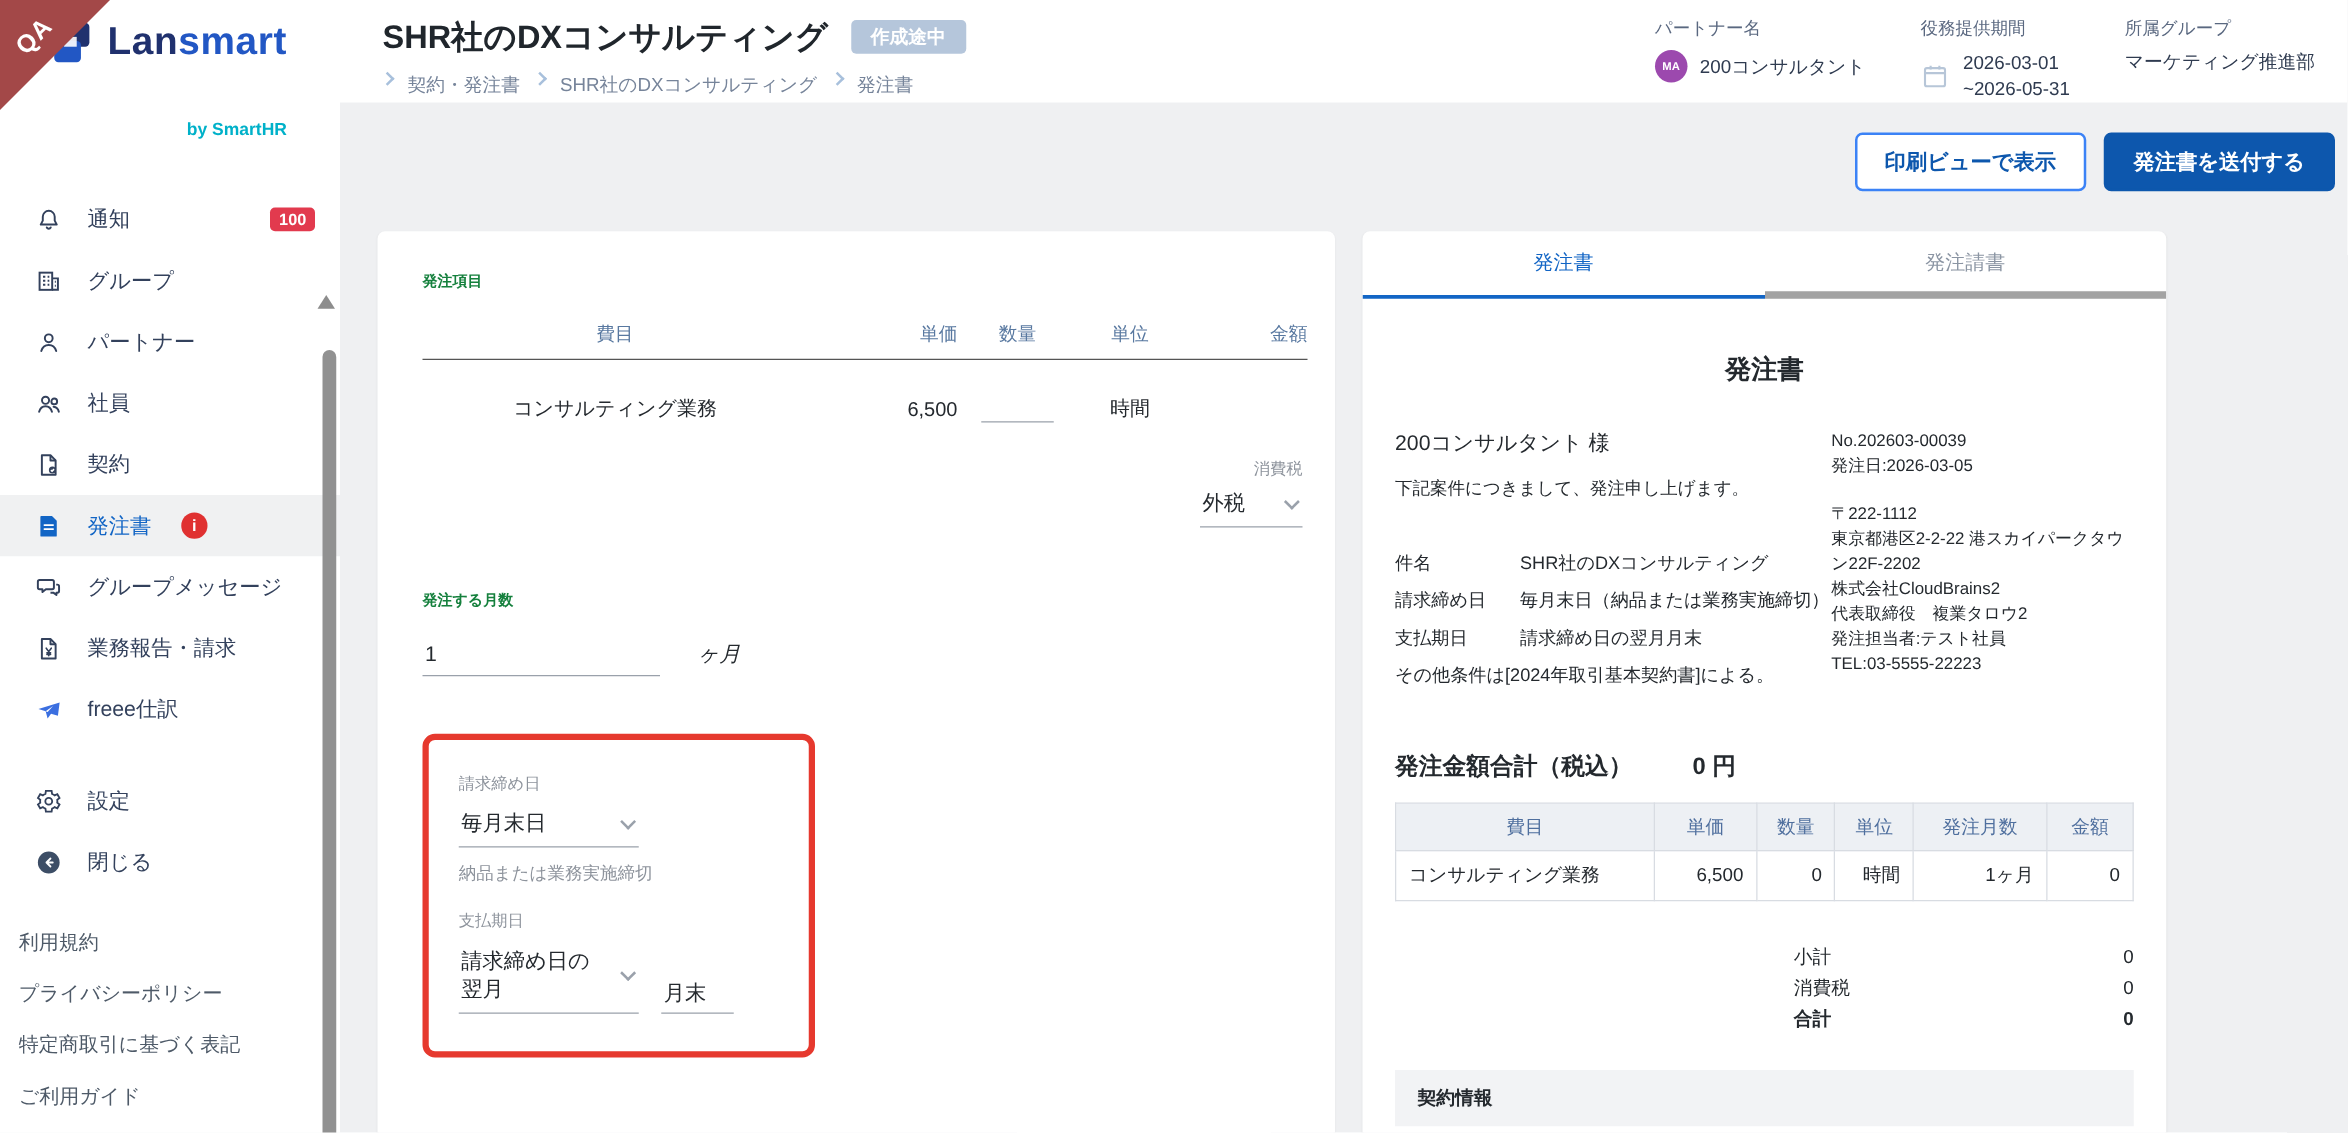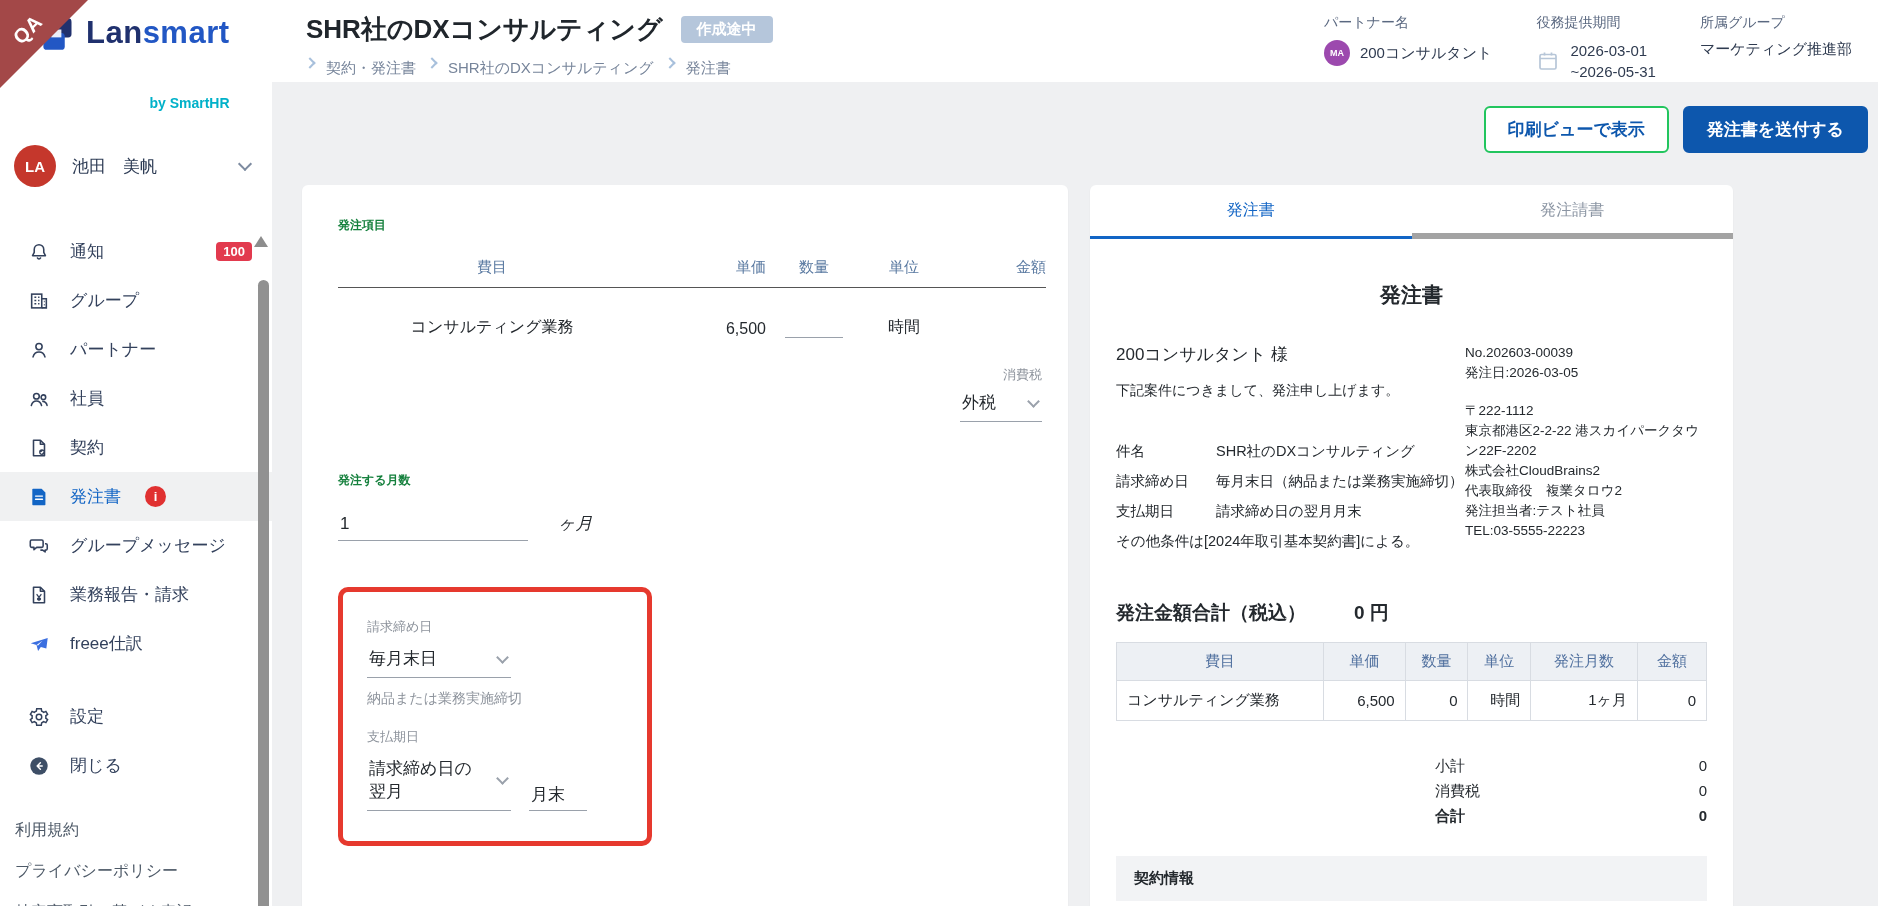--- a/index.html
+++ b/index.html
@@ -62,21 +62,21 @@
   .info-value { font-size:15px; color:#2f3b50; display:flex; align-items:center; gap:10px; }
   .mini-avatar { width:26px; height:26px; border-radius:50%; background:#9c49ae; color:#fff;
     font-size:9px; font-weight:bold; display:flex; align-items:center; justify-content:center; }
   .cal-icon svg { width:24px; height:24px; display:block; }
   .period-lines div { line-height:21px; }
 
   .content { padding:24px 8px 0 30px; }
   .actions-row { display:flex; justify-content:flex-end; gap:14px; padding-right:2px; }
   .btn { height:47px; padding:0 22px; border-radius:6px; font-size:17px; font-weight:bold;
     font-family:inherit; cursor:pointer; }
-  .btn-outline { background:#fff; border:2px solid #22c55e; color:#0d57ad; }
+  .btn-outline { background:#fff; border:2px solid #3b82f6; color:#0d57ad; }
   .btn-primary { background:#0d57ad; border:2px solid #0d57ad; color:#fff; }
   .columns { display:flex; gap:22px; margin-top:32px; align-items:flex-start; }
   .card { background:#fff; border-radius:6px; box-shadow:0 1px 2px rgba(0,0,0,.05); }
 
   
   .form-card { width:766px; min-height:780px; padding:32px 22px 40px 36px; }
   .sec-title { font-size:12px; font-weight:bold; color:#15803d; }
   .items-table { margin-top:24px; }
   .it-head, .it-row { display:flex; align-items:flex-end; }
   .it-head { color:#5878a0; font-size:15px; padding-bottom:10px; border-bottom:1px solid #555; }
@@ -153,25 +153,20 @@
           <rect x="3" y="15" width="19" height="15" rx="3" fill="#2257c4"></rect>
           <rect x="10" y="12" width="9" height="7" fill="#fff" opacity="0.9"></rect>
         </svg>
       </span>
       <div class="logo-text">
         <div class="logo-name"><span class="lan">Lan</span><span class="smart">smart</span></div>
         <div class="logo-by">by SmartHR</div>
       </div>
     </div>
 
-    <div class="user-row">
-      <span class="user-avatar">LA</span>
-      <span class="user-name">池田　美帆</span>
-      <span class="chev-down"></span>
-    </div>
 
     <nav class="nav">
       <div class="nav-item">
         <span class="nav-icon">
           <svg viewBox="0 0 24 24" fill="none" stroke="currentColor" stroke-width="1.7" stroke-linecap="round" stroke-linejoin="round">
               <path d="M12 4a5.2 5.2 0 0 0-5.2 5.2v3.3L5 16h14l-1.8-3.5V9.2A5.2 5.2 0 0 0 12 4z"></path>
               <path d="M10.3 18.5a1.9 1.9 0 0 0 3.4 0"></path>
             </svg>
         </span>
         <span class="nav-label">通知</span>

